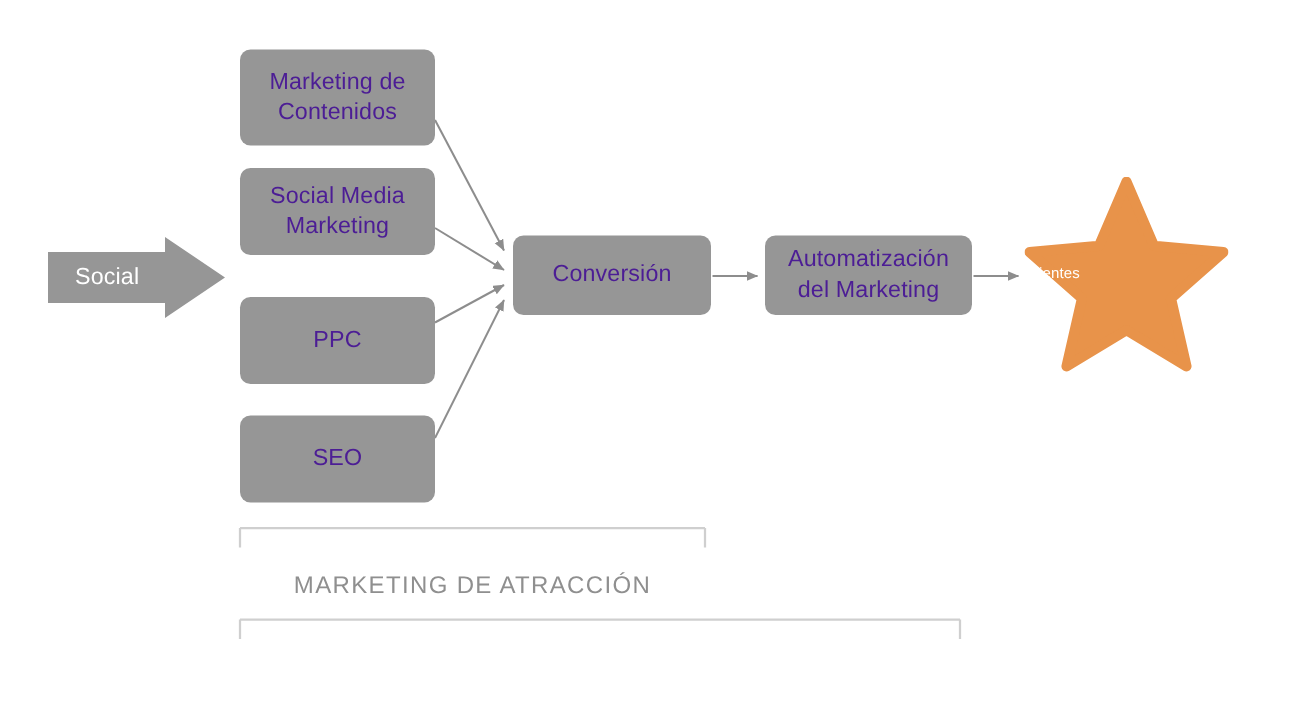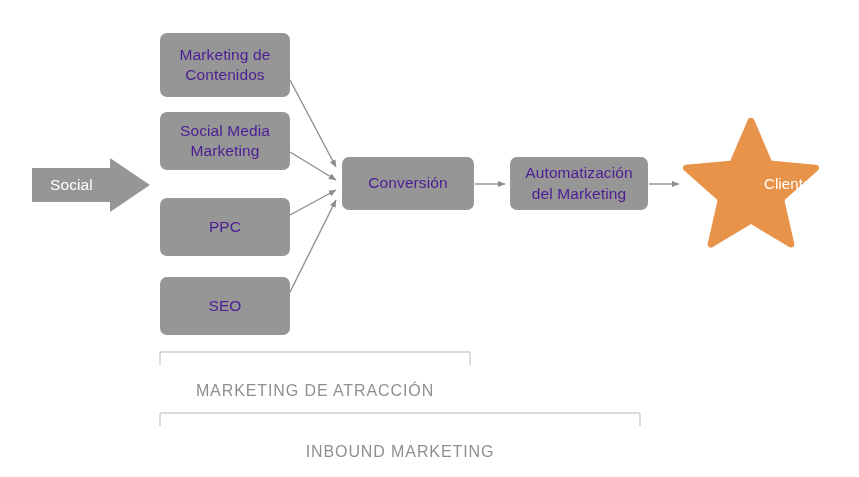--- a/index.html
+++ b/index.html
@@ -61,23 +61,23 @@
   }
   .star-shape {
     position: absolute;
   }
   .star-shape .star-label {
     position: absolute;
     left: 0;
     right: 0;
     top: 50%;
     transform: translateY(-50%);
-    text-align: right;
+    text-align: left;
     color: #ffffff;
-    font-size: 15px;
+    font-size: 10px;
     letter-spacing: 0.1px;
   }
   .bracket-caption {
     position: absolute;
     text-align: center;
     color: #8f8f8f;
     font-size: 16px;
     letter-spacing: 0.9px;
     white-space: nowrap;
   }
@@ -148,15 +148,14 @@
 
   <div class="star-shape" style="left:683px; top:118px; width:136px; height:130px;">
     <svg width="136" height="130" viewBox="0 0 100 95" xmlns="http://www.w3.org/2000/svg">
       <path d="M50,2 L63.5,33.5 L97.5,36.5 L71.8,59.2 L79.4,92.5 L50,74.8 L20.6,92.5 L28.2,59.2 L2.5,36.5 L36.5,33.5 Z" fill="#E8934A" stroke="#E8934A" stroke-width="5" stroke-linejoin="round"></path>
     </svg>
     <span class="star-label">Clientes</span>
   </div>
 
   <div class="bracket-caption" style="left:160px; top:382px; width:310px;">MARKETING DE ATRACCIÓN</div>
 
-  <div class="bracket-caption" style="left:160px; top:443px; width:480px;">INBOUND MARKETING</div>
 
 </div>
 
 </body></html>

